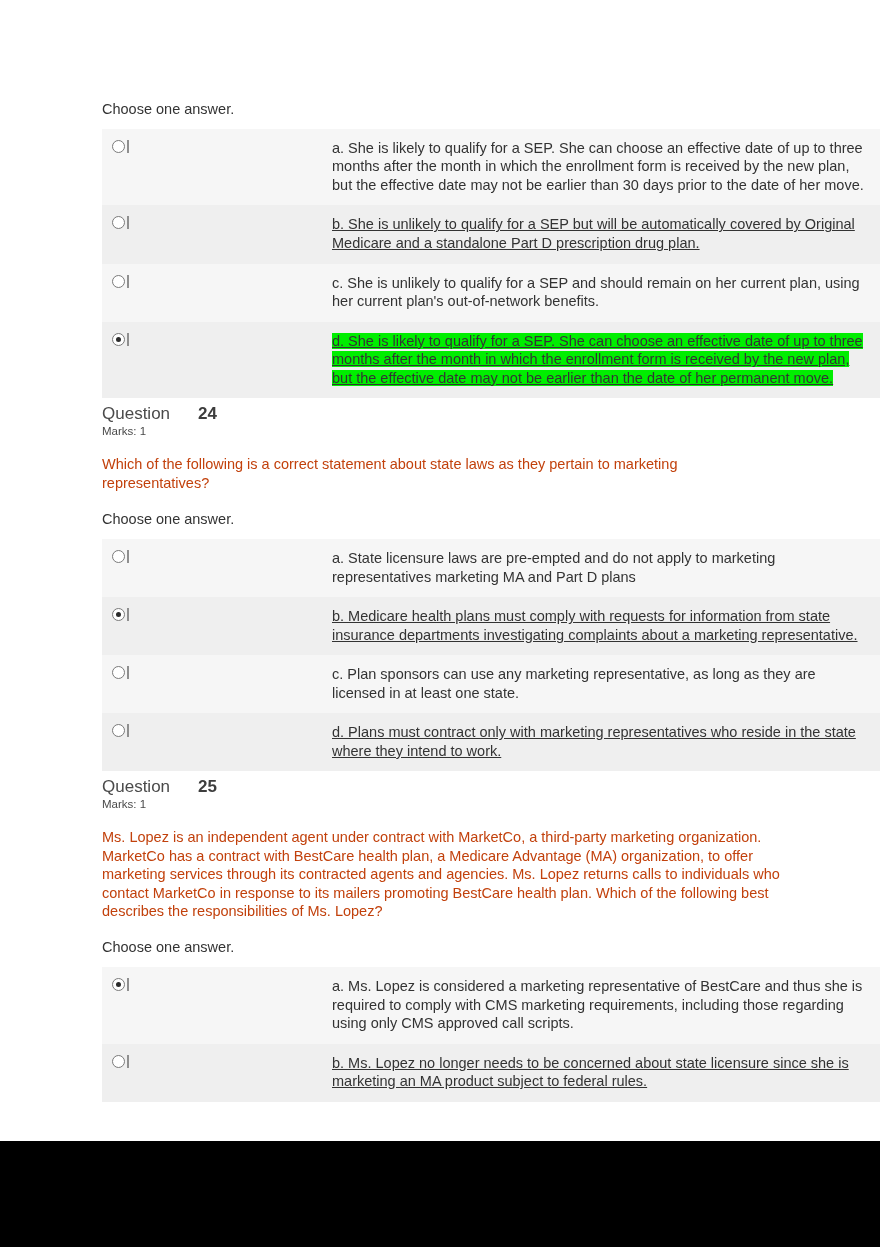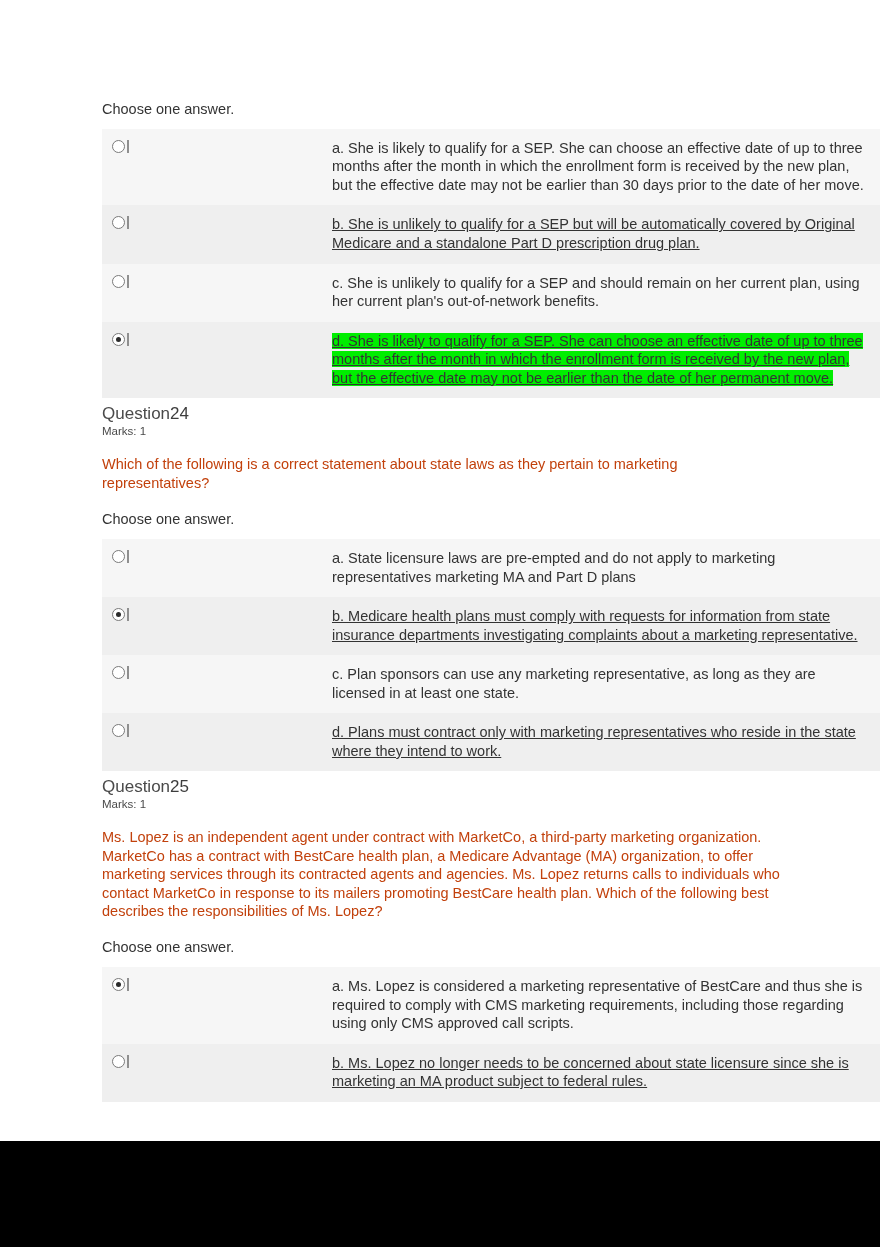--- a/index.html
+++ b/index.html
@@ -110,22 +110,23 @@
   }
   .question-head {
     margin: 6px 0 0 0;
     font-size: 17px;
     color: #4a4a4a;
   }
   .question-head .qword {
     font-weight: normal;
   }
   .question-head .qnum {
-    font-weight: normal;
+    font-weight: bold;
     color: #3d3d3d;
+    margin-left: 28px;
   }
   .marks {
     font-size: 11.5px;
     color: #4a4a4a;
     margin: 1px 0 0 0;
   }
   .stem {
     font-size: 14.5px;
     line-height: 1.27;
     color: #c2410c;

